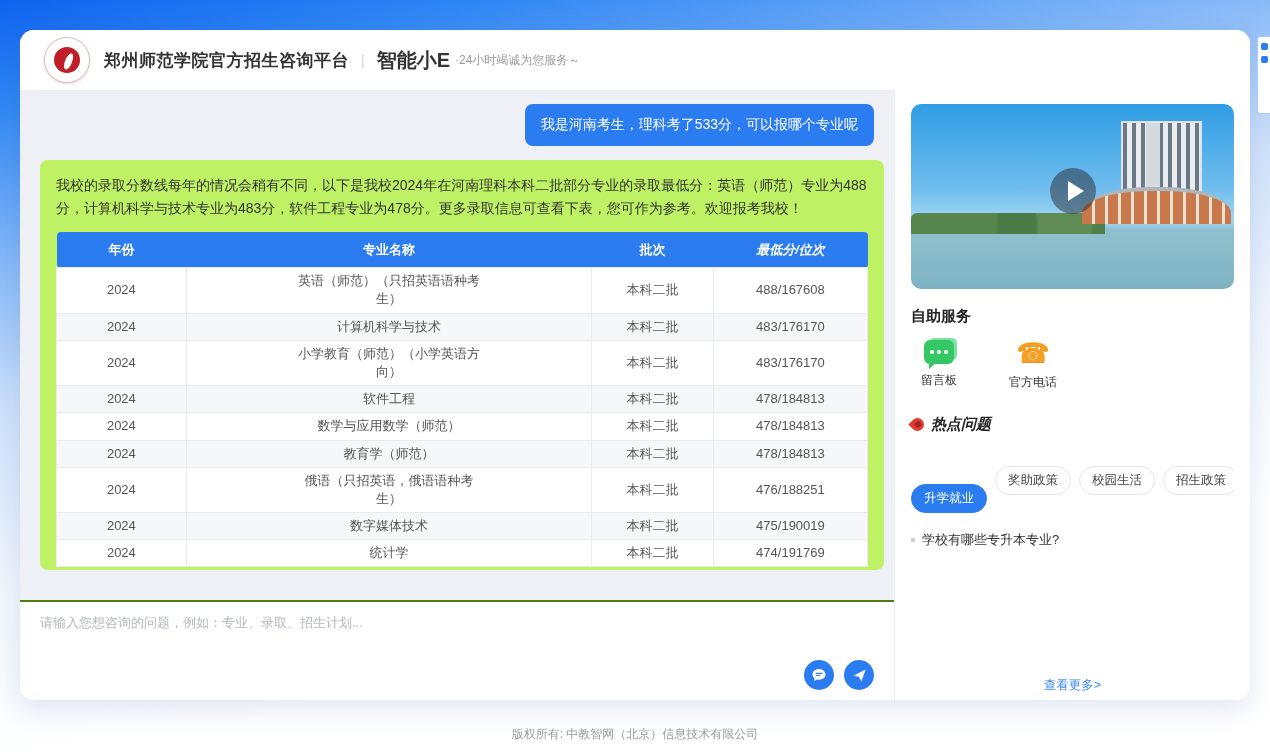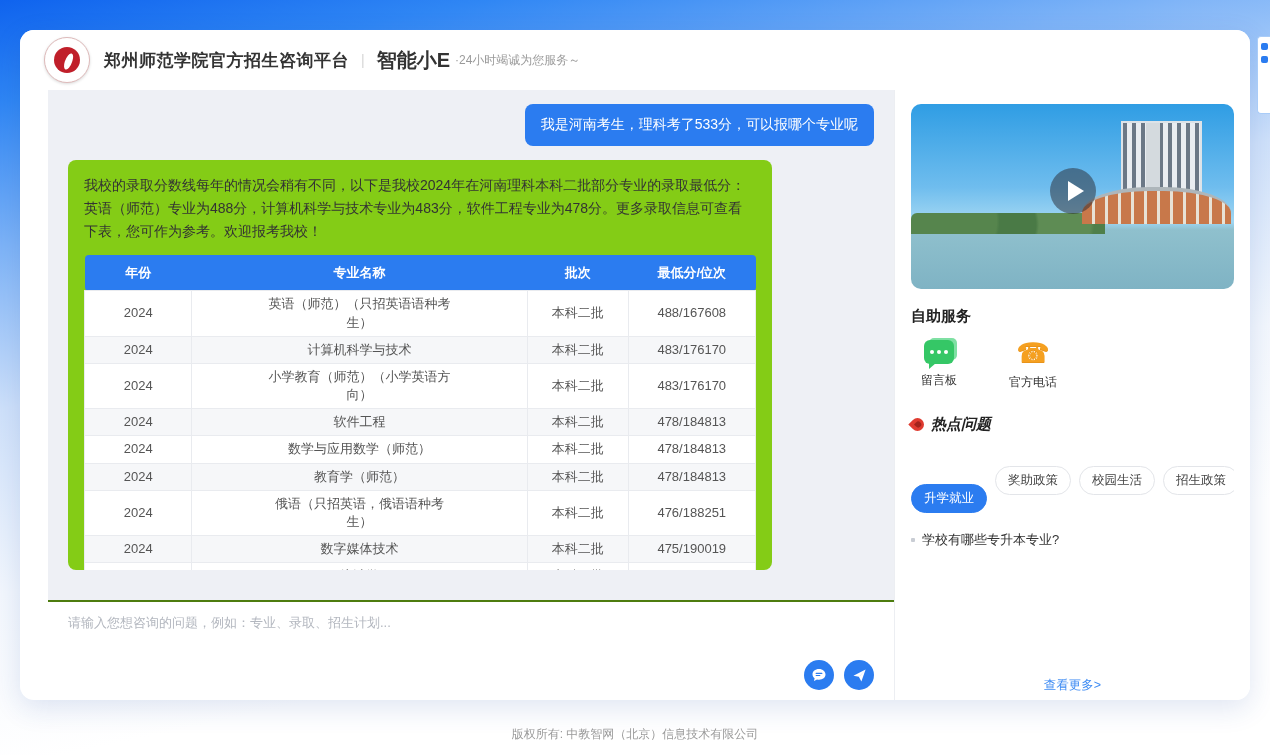--- a/index.html
+++ b/index.html
@@ -22,31 +22,31 @@
   .logo { width:46px; height:46px; border-radius:50%; background:#fff; border:1px solid #ddb9b9; position:relative; flex:0 0 46px; box-shadow:0 1px 3px rgba(0,0,0,.15); }
   .logo::before { content:""; position:absolute; inset:9px; border-radius:50%; background:#c01f2a; }
   .logo::after { content:""; position:absolute; left:20px; top:15px; width:7px; height:17px; background:#fff; border-radius:60% 40% 55% 45%; transform:rotate(18deg); }
   .title { margin-left:14px; font-size:17px; font-weight:bold; color:#333; letter-spacing:.5px; }
   .title-divider { margin:0 12px; color:#d5d5d5; font-size:14px; }
   .bot-name { font-size:20px; font-weight:bold; color:#333; }
   .tagline { font-size:12px; color:#9a9a9a; margin-left:5px; }
 
   .card-body { flex:1; display:flex; min-height:0; }
   
-  .chat-col { width:875px; flex:0 0 875px; display:flex; flex-direction:column; border-right:1px solid #eceef2; min-height:0;padding-left:28px; }
+  .chat-col { width:875px; flex:0 0 875px; display:flex; flex-direction:column; border-right:1px solid #eceef2; min-height:0; }
   .chat-scroll { flex:1; background:#eef0f5; padding:14px 20px; overflow:hidden; }
   .user-row { display:flex; justify-content:flex-end; margin-bottom:14px; }
   .user-bubble { background:#2b7cf0; color:#fff; font-size:14px; line-height:1.4; padding:11px 16px; border-radius:8px; max-width:70%; }
-  .bot-bubble { background:#84cc16; border-radius:8px; padding:14px 16px; width:704px; height:410px; overflow:hidden; font-size:14px; color:#333; line-height:1.65; }
+  .bot-bubble { background:#bef264; border-radius:8px; padding:14px 16px; width:844px; height:410px; overflow:hidden; font-size:14px; color:#333; line-height:1.65; }
   .bot-intro { margin-bottom:12px; }
 
   table.scores { width:100%; border-collapse:collapse; text-align:center; font-size:13px; color:#555; }
   table.scores th { background:#2b7cf0; color:#fff; font-weight:bold; padding:7px 4px; font-size:13px; }
   table.scores th:first-child { border-radius:4px 0 0 4px; }
-  table.scores th:last-child { border-radius:0 4px 4px 0; }
+  table.scores th:last-child { border-radius:0 4px 4px 0;font-style:italic; }
   table.scores td { border:1px solid #e9ebef; padding:4px 8px; line-height:1.4; background:#fff; }
   table.scores tbody tr:nth-child(even) td { background:#f6f7f9; }
   .major-wrap { max-width:190px; margin:0 auto; }
 
   .input-area { height:100px; flex:0 0 100px; background:#fff; padding:12px 20px 10px; display:flex; flex-direction:column; border-top:2px solid #4d7c0f; }
   .input-area textarea { flex:1; border:none; outline:none; resize:none; background:transparent; font-family:inherit; font-size:13px; color:#333; }
   .input-area textarea::placeholder { color:#b3b7bf; }
   .input-btns { display:flex; justify-content:flex-end; gap:10px; }
   .circle-btn { width:30px; height:30px; border-radius:50%; background:#2b7cf0; display:flex; align-items:center; justify-content:center; cursor:pointer; border:none; }
   .circle-btn svg { display:block; }

